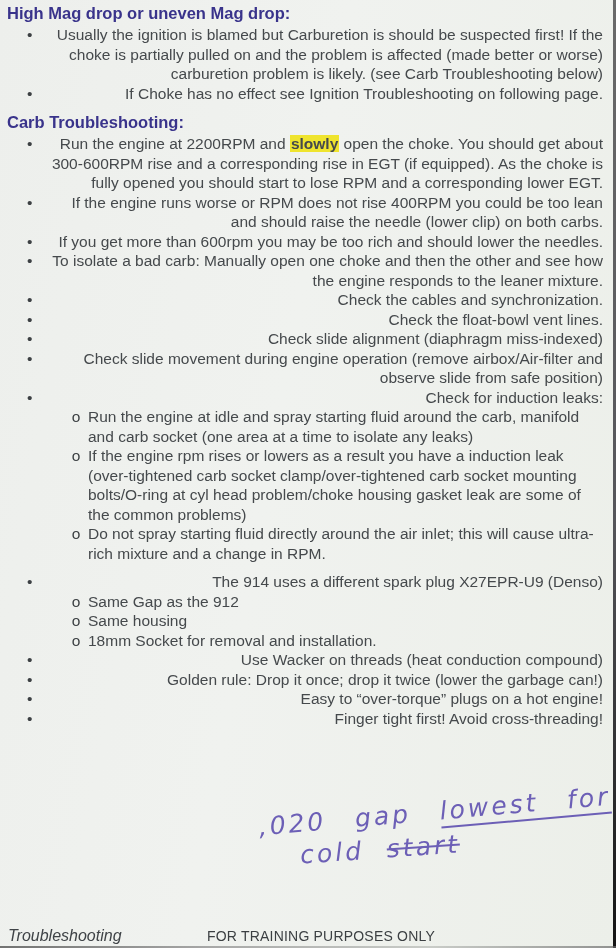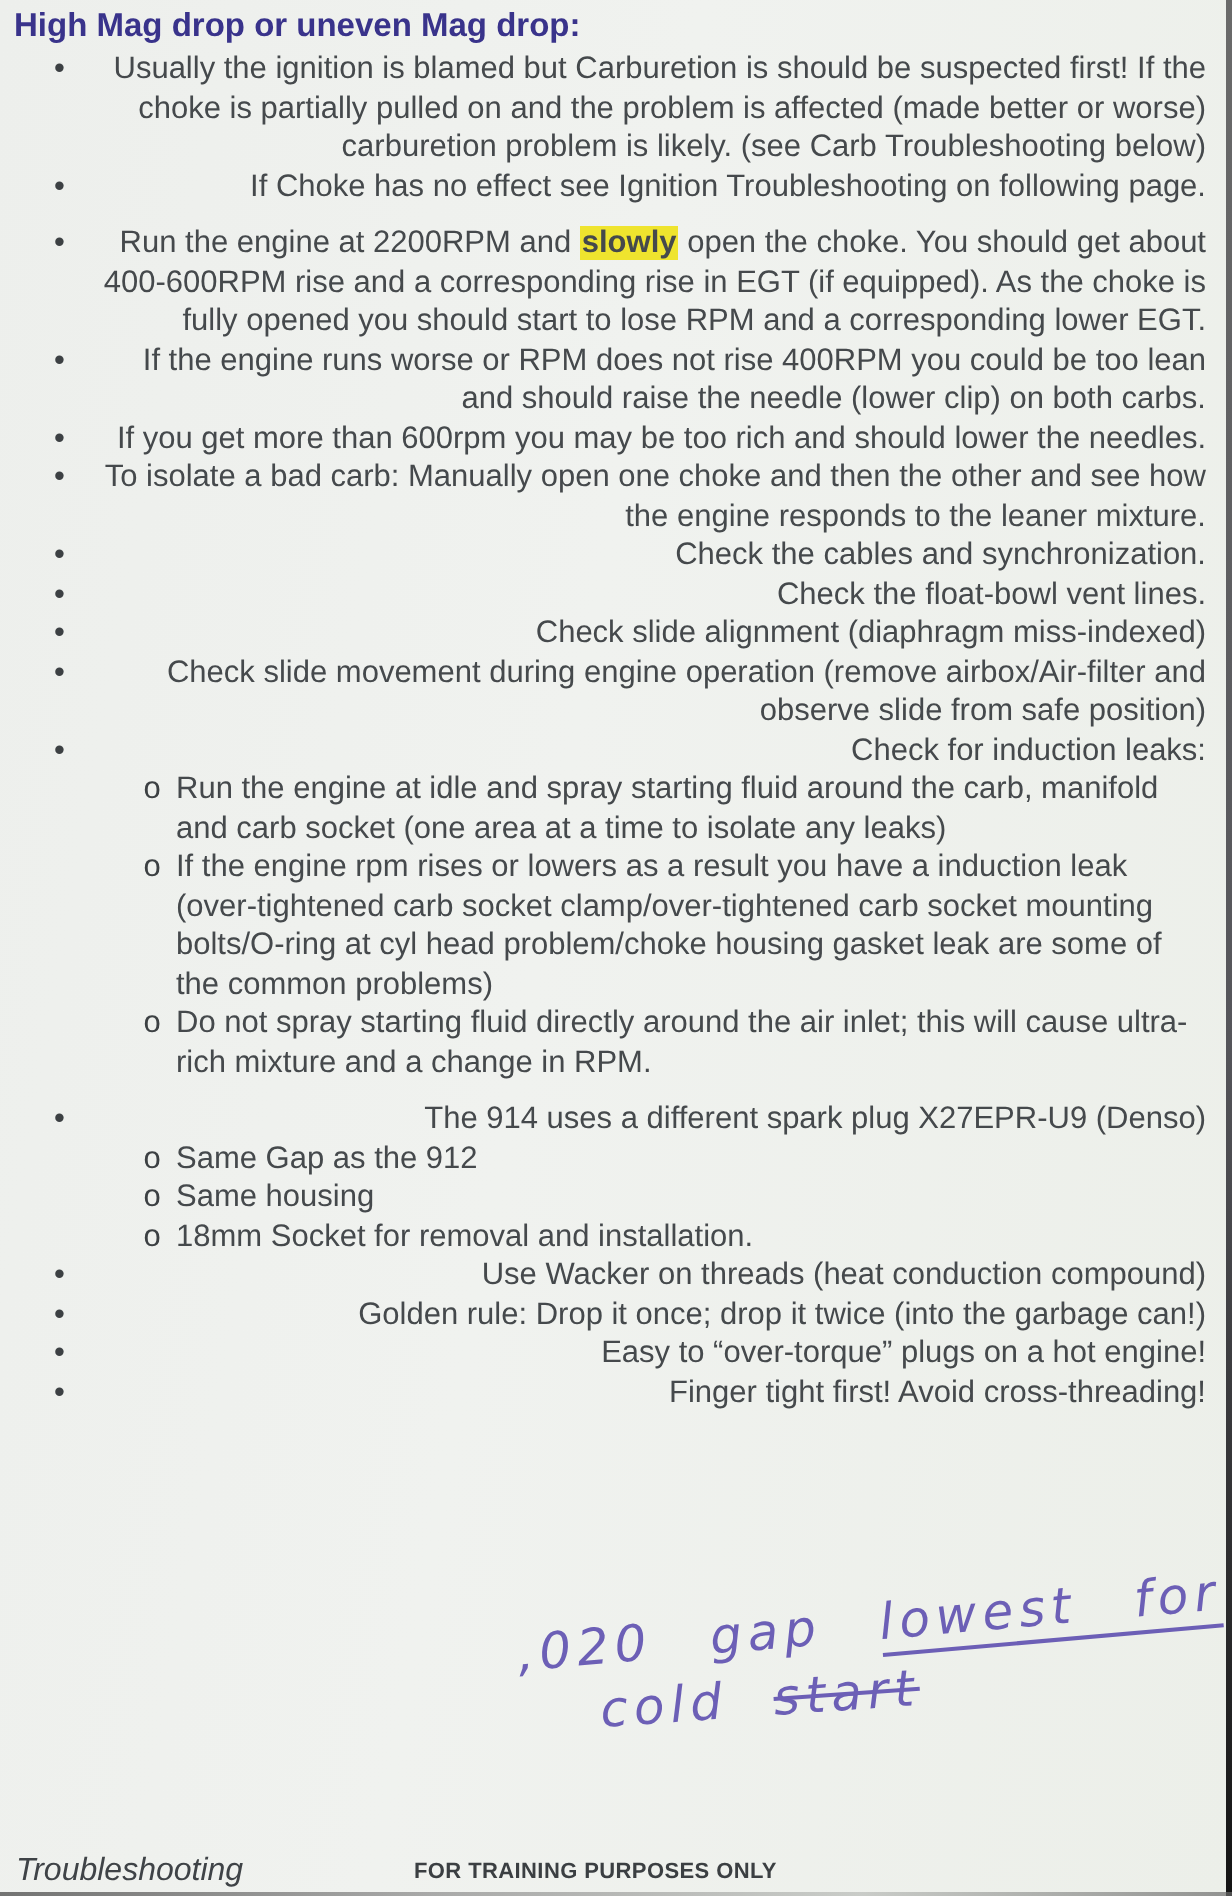--- a/index.html
+++ b/index.html
@@ -53,21 +53,21 @@
     white-space:nowrap;
   }
   .hw-underline{border-bottom:2px solid #6c5fb6;padding-bottom:1px;}
   .hw-strike{text-decoration:line-through;text-decoration-thickness:2px;}
   .footer-left{
     position:absolute;left:8px;bottom:3px;
     font-style:italic;font-size:16px;color:#3f4347;
   }
   .footer-center{
     position:absolute;left:207px;bottom:2px;
-    font-weight:bold;font-size:11px;letter-spacing:0.2px;color:#3b3f42;
+    font-weight:normal;font-size:14px;letter-spacing:0.2px;color:#3b3f42;
   }
   .edge-right{
     position:absolute;right:0;top:0;width:3px;height:948px;
     background:linear-gradient(to bottom,#6a6a6a 0%,#55555a 55%,#141414 100%);
   }
   .edge-bottom{
     position:absolute;left:0;bottom:0;width:616px;height:2px;
     background:linear-gradient(to right,#3d3d3d 0%,#8a8a8a 35%,#b9bcb8 70%,#6a6a6a 100%);
     opacity:.7;
   }
@@ -84,23 +84,24 @@
         <span class="b">•</span>
         <span class="t">Usually the ignition is blamed but Carburetion is should be suspected first! If the choke is partially pulled on and the problem is affected (made better or worse) carburetion problem is likely. (see Carb Troubleshooting below)</span>
       </div>
       <div class="li l1">
         <span class="b">•</span>
         <span class="t">If Choke has no effect see Ignition Troubleshooting on following page.</span>
       </div>
     </div>
 
     <div class="sec">
+      <div class="sec-title">Carb Troubleshooting:</div>
       <div class="li l1">
         <span class="b">•</span>
-        <span class="t"><span>Run the engine at 2200RPM and </span><span class="hl">slowly</span><span> open the choke. You should get about 400-600RPM rise and a corresponding rise in EGT (if equipped). As the choke is fully opened you should start to lose RPM and a corresponding lower EGT.</span></span>
+        <span class="t"><span>Run the engine at 2200RPM and </span><span class="hl">slowly</span><span> open the choke. You should get about 300-600RPM rise and a corresponding rise in EGT (if equipped). As the choke is fully opened you should start to lose RPM and a corresponding lower EGT.</span></span>
       </div>
       <div class="li l1">
         <span class="b">•</span>
         <span class="t">If the engine runs worse or RPM does not rise 400RPM you could be too lean and should raise the needle (lower clip) on both carbs.</span>
       </div>
       <div class="li l1">
         <span class="b">•</span>
         <span class="t">If you get more than 600rpm you may be too rich and should lower the needles.</span>
       </div>
       <div class="li l1">
@@ -157,21 +158,21 @@
       <div class="li l2">
         <span class="b">o</span>
         <span class="t">18mm Socket for removal and installation.</span>
       </div>
       <div class="li l1">
         <span class="b">•</span>
         <span class="t">Use Wacker on threads (heat conduction compound)</span>
       </div>
       <div class="li l1">
         <span class="b">•</span>
-        <span class="t">Golden rule: Drop it once; drop it twice (into the garbage can!)</span>
+        <span class="t">Golden rule: Drop it once; drop it twice (lower the garbage can!)</span>
       </div>
       <div class="li l1">
         <span class="b">•</span>
         <span class="t">Easy to “over-torque” plugs on a hot engine!</span>
       </div>
       <div class="li l1">
         <span class="b">•</span>
         <span class="t">Finger tight first! Avoid cross-threading!</span>
       </div>
     </div>

